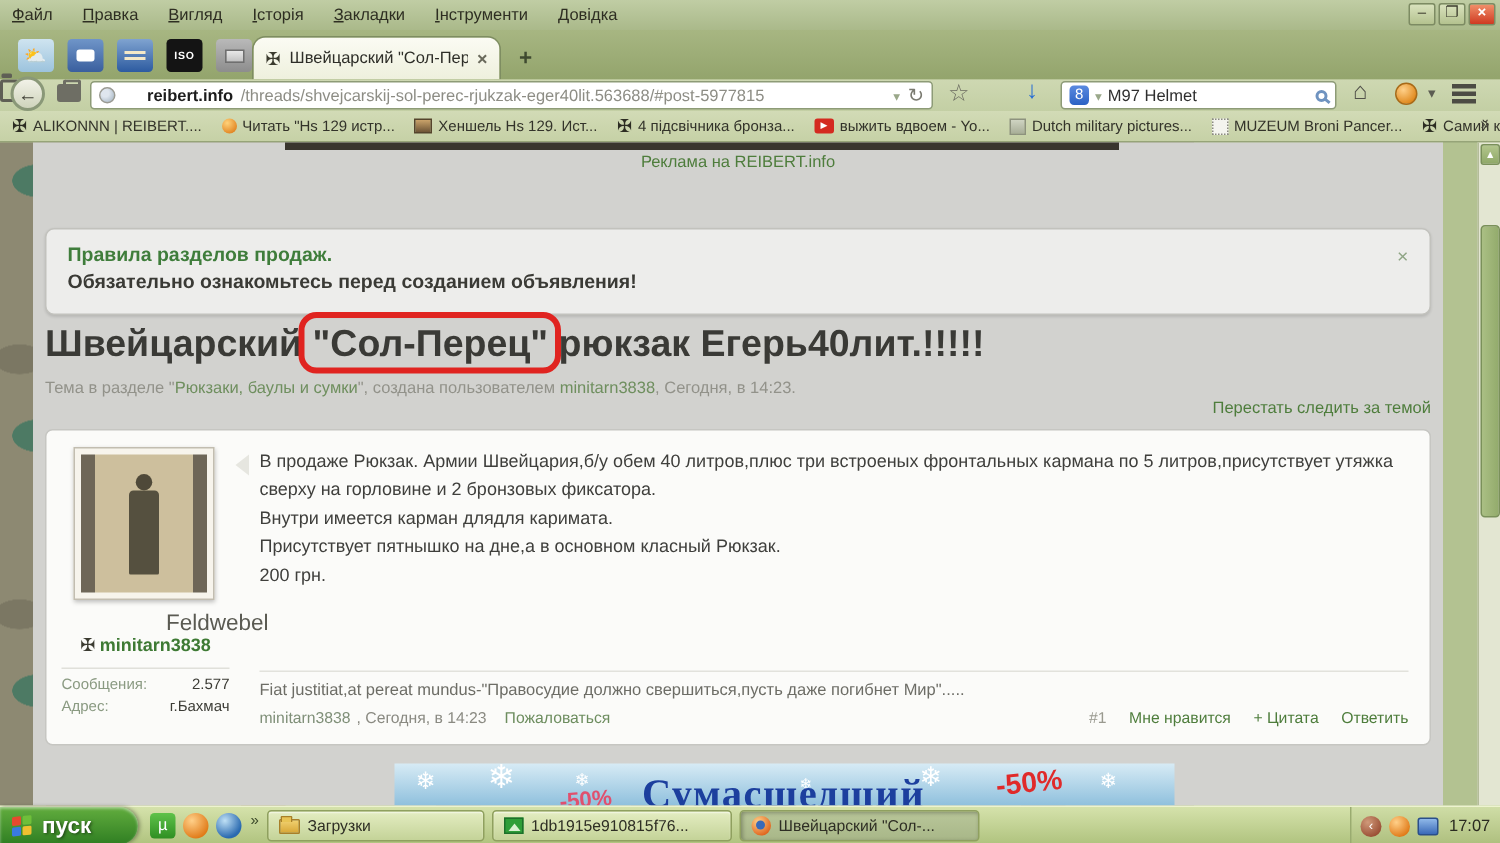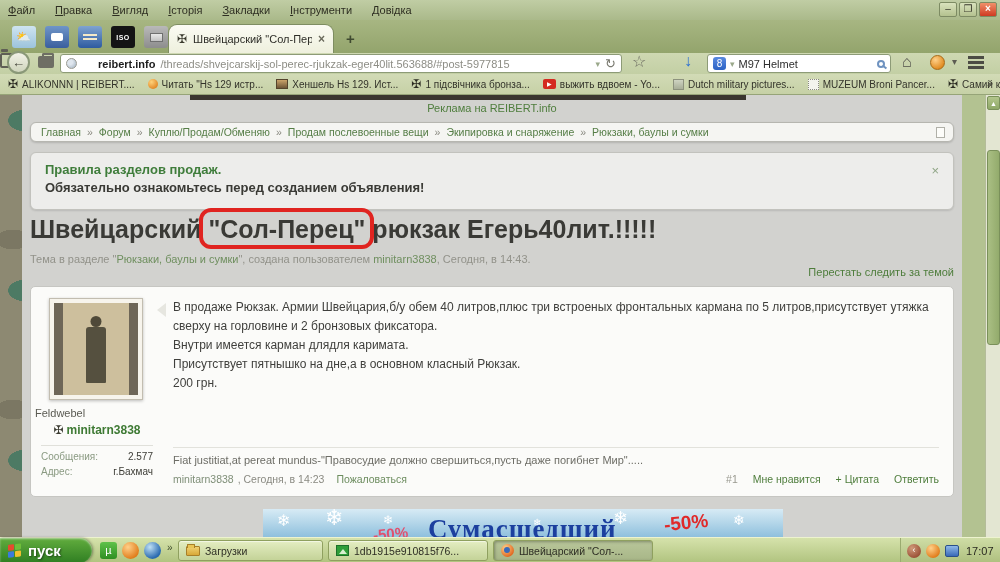--- a/index.html
+++ b/index.html
@@ -124,21 +124,21 @@
     border:1px solid #c6c6c2; border-radius:5px; }
   #user-col { position:absolute; left:0; top:0; width:132px; height:100%; }
   #avatar { position:absolute; left:18px; top:11px; width:94px; height:102px; background:#f7f4ec;
     border:1px solid #c2bdb0; padding:4px; box-shadow:0 1px 3px rgba(0,0,0,.25); }
   #avatar-img { position:relative; width:100%; height:100%; overflow:hidden;
     background:linear-gradient(90deg,#6e6657 0 11%, #cdbf9d 11% 89%, #6e6657 89% 100%); }
   #avatar-img::before { content:""; position:absolute; left:50%; top:14%; width:11px; height:11px; border-radius:50%;
     background:#4f4939; transform:translateX(-50%); }
   #avatar-img::after { content:""; position:absolute; left:50%; top:26%; width:20px; height:56px;
     background:#55503f; transform:translateX(-50%); border-radius:3px 3px 1px 1px; }
-  #user-rank { position:absolute; left:4px; top:120px; width:100%; text-align:left; font-size:11px; color:#5a5a52; }
+  #user-rank { position:absolute; left:16px; top:120px; width:100%; text-align:right; font-size:15px; color:#5a5a52; }
   #user-name-row { position:absolute; left:0; top:136px; width:100%; text-align:center; font-size:12px; font-weight:bold; color:#3e7a34; }
   #user-name-row .cross { color:#3a3a30; margin-right:3px; font-weight:normal; }
   #user-stats { position:absolute; left:10px; top:158px; width:112px; border-top:1px solid #e0e0da; padding-top:5px; }
   .stat-row { display:flex; justify-content:space-between; font-size:10px; margin-bottom:4px; }
   .stat-label { color:#8a9a82; }
   .stat-value { color:#3c3c36; }
   #bubble-arrow { position:absolute; left:126px; top:16px; width:0; height:0;
     border-top:7px solid transparent; border-bottom:7px solid transparent; border-right:9px solid #e6e6e0; }
   #msg { position:absolute; left:142px; top:11px; right:14px; font-size:12px; line-height:19px; color:#3f3f3c; }
   #signature { position:absolute; left:142px; right:14px; top:160px; border-top:1px solid #e2e2dc;
@@ -282,21 +282,21 @@
     <div class="bm">
         <span class="bm-dot"></span>
         <span class="bm-label">Читать "Hs 129 истр...</span>
       </div>
     <div class="bm">
         <span class="bm-pic"></span>
         <span class="bm-label">Хеншель Hs 129. Ист...</span>
       </div>
     <div class="bm">
         <span class="bm-cross">✠</span>
-        <span class="bm-label">1 підсвічника бронза...</span>
+        <span class="bm-label">4 підсвічника бронза...</span>
       </div>
     <div class="bm">
         <span class="bm-yt">▶</span>
         <span class="bm-label">выжить вдвоем - Yo...</span>
       </div>
     <div class="bm">
         <span class="bm-gray"></span>
         <span class="bm-label">Dutch military pictures...</span>
       </div>
     <div class="bm">
@@ -308,39 +308,30 @@
         <span class="bm-label">Самий крутий тролін...</span>
       </div>
     <span id="bm-overflow">»</span>
   </div>
 
   <div id="content">
     <div id="panel">
       <div id="ad-strip"></div>
       <div id="ad-link">Реклама на REIBERT.info</div>
 
-      <div id="breadcrumb">
-        <span class="crumb">Главная</span>
-        <span class="crumb">Форум</span>
-        <span class="crumb">Куплю/Продам/Обменяю</span>
-        <span class="crumb">Продам послевоенные вещи</span>
-        <span class="crumb">Экипировка и снаряжение</span>
-        <span class="crumb">Рюкзаки, баулы и сумки</span>
-        <div id="crumb-page-icon"></div>
-      </div>
 
       <div id="notice">
         <div id="notice-title">Правила разделов продаж.</div>
         <div id="notice-text">Обязательно ознакомьтесь перед созданием объявления!</div>
         <div id="notice-close">×</div>
       </div>
 
       <div id="thread-title"><span>Швейцарский </span><span id="title-highlight">"Сол-Перец"</span><span> рюкзак Егерь40лит.!!!!!</span></div>
 
-      <div id="thread-meta"><span>Тема в разделе "</span><span class="meta-link">Рюкзаки, баулы и сумки</span><span>", создана пользователем </span><span class="meta-link">minitarn3838</span><span>, Сегодня, в 14:43.</span></div>
+      <div id="thread-meta"><span>Тема в разделе "</span><span class="meta-link">Рюкзаки, баулы и сумки</span><span>", создана пользователем </span><span class="meta-link">minitarn3838</span><span>, Сегодня, в 14:23.</span></div>
 
       <div id="unfollow-link">Перестать следить за темой</div>
 
       <div id="post">
         <div id="user-col">
           <div id="avatar">
               <div id="avatar-img"></div>
             </div>
           <div id="user-rank">Feldwebel</div>
           <div id="user-name-row"><span class="cross">✠</span><span>minitarn3838</span></div>

